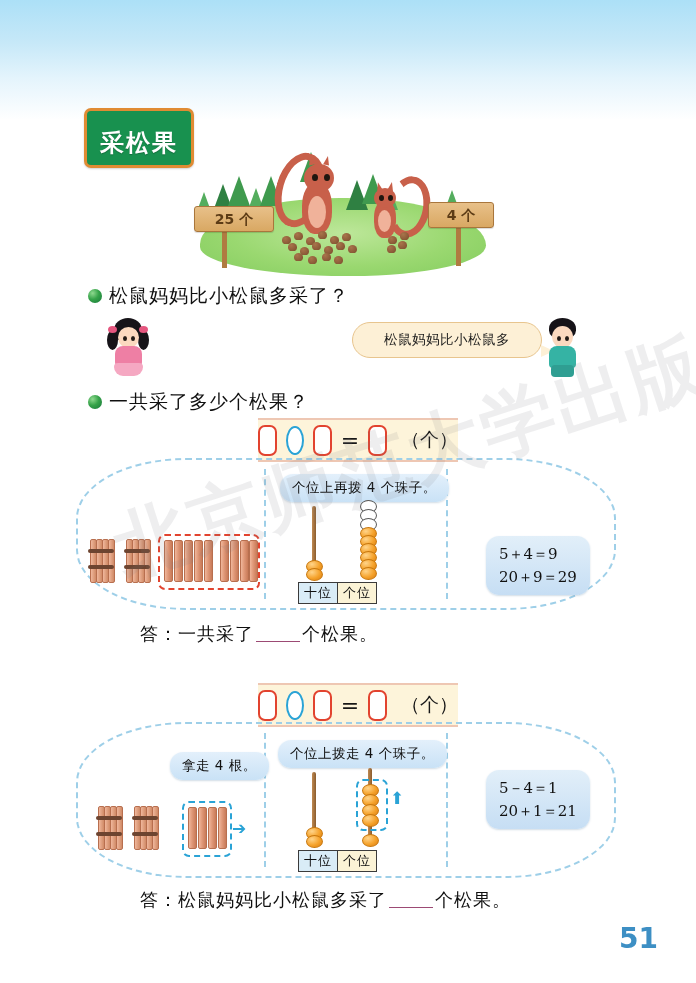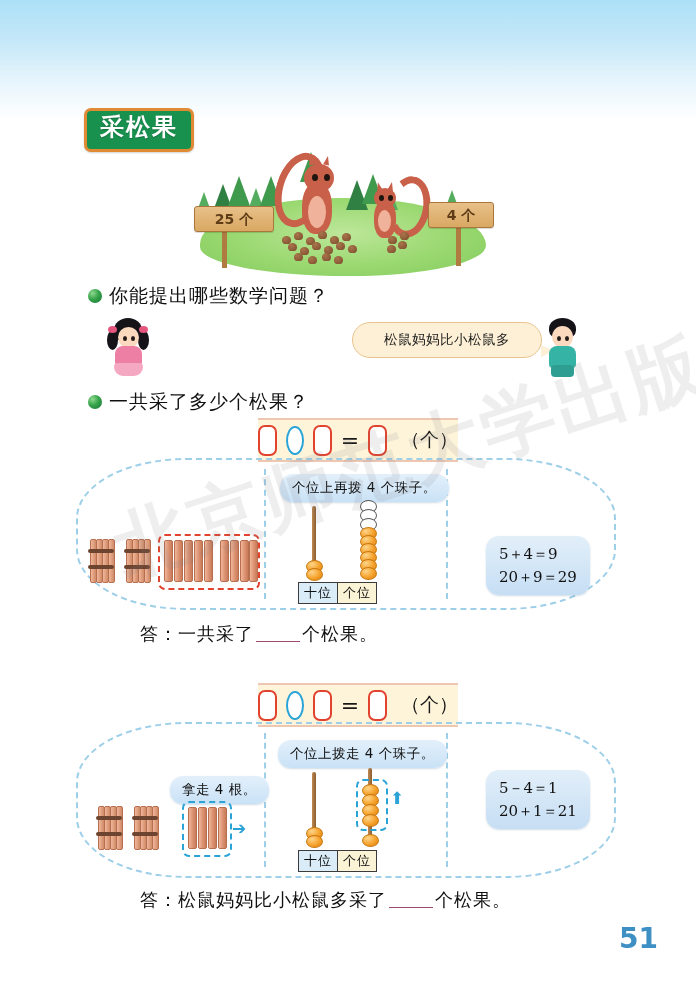--- a/index.html
+++ b/index.html
@@ -44,21 +44,21 @@
   }
 
   
   .title-badge {
     position: absolute;
     left: 84px;
     top: 108px;
     background: #18914f;
     border: 3px solid #e08b33;
     border-radius: 7px;
-    padding: 0 13px 6px 13px;
+    padding: 16px 13px 6px 13px;
     box-shadow: 0 1px 2px rgba(0,0,0,0.18);
   }
   .title-badge span {
     color: #ffffff;
     font-size: 24px;
     font-weight: bold;
     letter-spacing: 2px;
     font-family: "DejaVu Sans", sans-serif;
     text-shadow: 0 1px 1px rgba(0,0,0,0.25);
   }
@@ -481,21 +481,21 @@
 
     <div class="sign-post" style="left:40px; top:86px; height:42px;"></div>
     <div class="sign" style="left:12px; top:66px; width:78px; height:24px; line-height:24px; font-size:14px;">25 个</div>
 
     <div class="sign-post" style="left:274px; top:82px; height:44px;"></div>
     <div class="sign" style="left:246px; top:62px; width:64px; height:24px; line-height:24px; font-size:14px;">4 个</div>
   </div>
 
   <div class="q-row" style="left:88px; top:283px;">
     <div class="bullet"></div>
-    <div class="q-text">你能提出哪些数学问题？</div>
+    <div class="q-text">松鼠妈妈比小松鼠多采了？</div>
   </div>
 
   <div class="kid" style="left:106px; top:318px; width:46px; height:62px;">
     <div class="kid-hair" style="left:8px; top:0px; width:28px; height:24px;"></div>
     <div class="kid-hair" style="left:1px; top:12px; width:11px; height:20px; border-radius:50%;"></div>
     <div class="kid-hair" style="left:32px; top:12px; width:11px; height:20px; border-radius:50%;"></div>
     <div class="bow" style="left:2px; top:8px;"></div>
     <div class="bow" style="left:33px; top:8px;"></div>
     <div class="kid-face" style="left:12px; top:9px; width:21px; height:21px;"></div>
     <div class="kid-eye" style="left:17px; top:18px;"></div>
@@ -604,21 +604,21 @@
     <div class="box-sq"></div>
     <div class="eq-sign">=</div>
     <div class="box-sq"></div>
     <div class="eq-unit">（个）</div>
   </div>
 
   <div class="panel" style="left:76px; top:722px; width:536px; height:152px;">
     <div class="panel-div" style="left:186px;"></div>
     <div class="panel-div" style="left:368px;"></div>
 
-    <div class="blue-label" style="left:92px; top:28px;margin-top:24px;">拿走 4 根。</div>
+    <div class="blue-label" style="left:92px; top:28px;">拿走 4 根。</div>
 
     <div class="bundle" style="left:20px; top:82px;">
       <div class="bstick" style="left:0px;"></div>
         <div class="bstick" style="left:6px;"></div>
       <div class="bstick" style="left:12px;"></div>
         <div class="bstick" style="left:18px;"></div>
       <div class="band" style="top:10px;"></div>
         <div class="band" style="top:26px;"></div>
     </div>
     <div class="bundle" style="left:56px; top:82px;">

